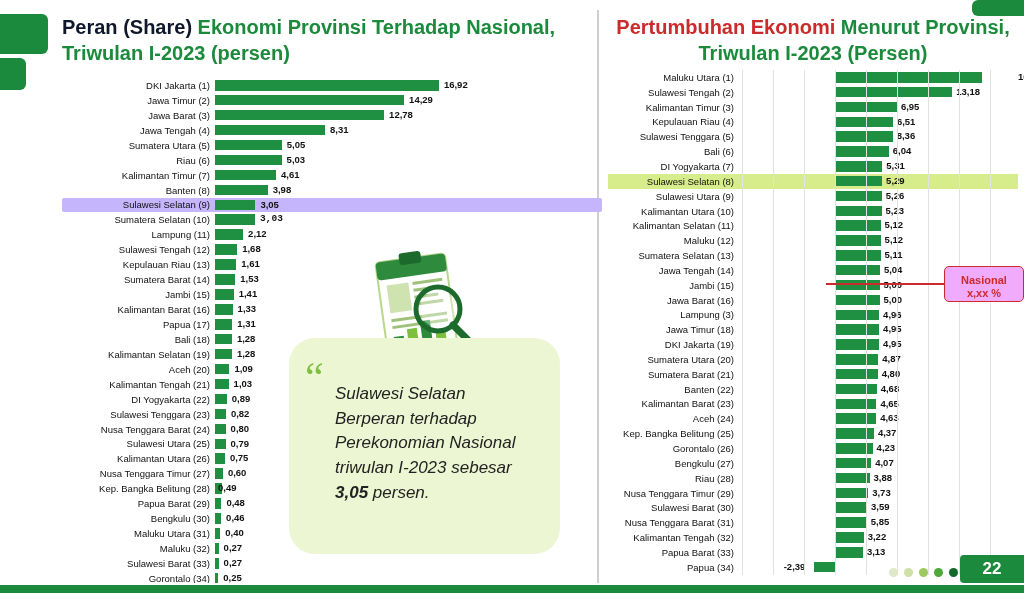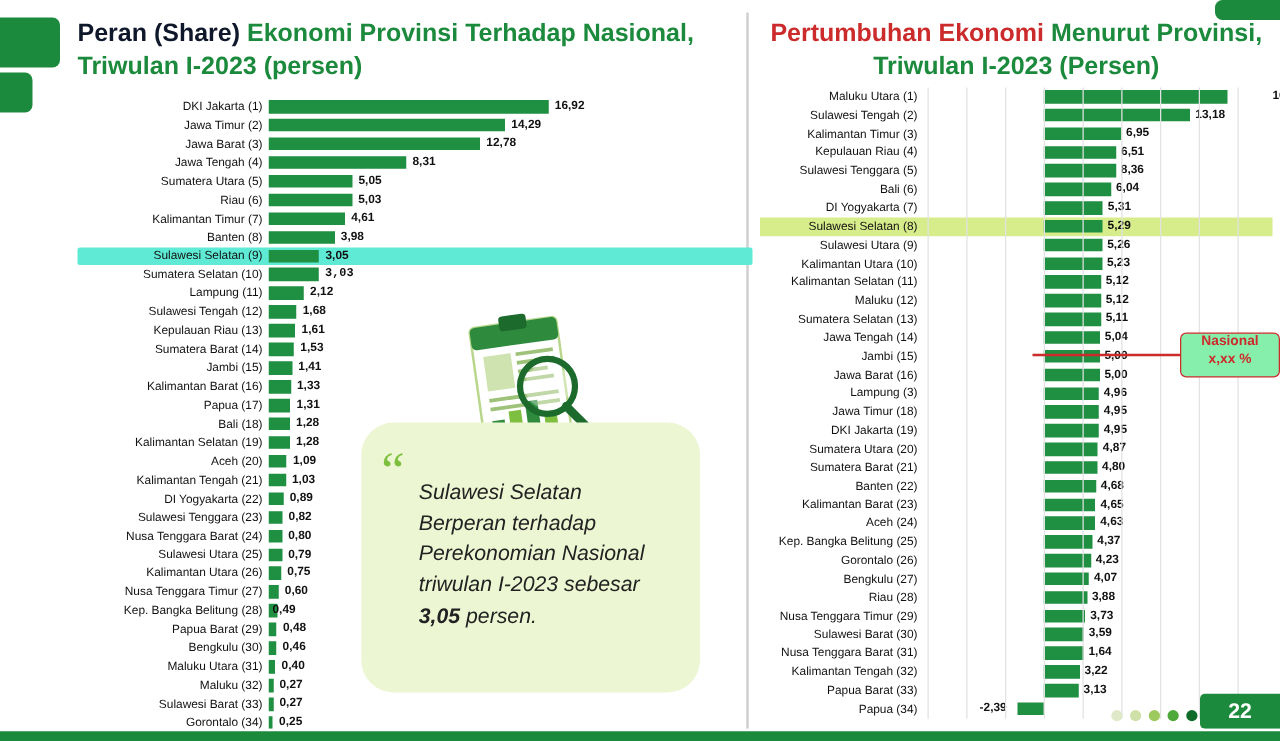--- a/index.html
+++ b/index.html
@@ -48,32 +48,32 @@
   .lbl-right{width:126px;}
 
   .barwrap{position:relative;flex:1 1 auto;height:100%;}
   .bar{position:absolute;left:0;top:2px;height:10.5px;background:#1f8f42;}
   .bar-r{position:absolute;top:2px;height:10.5px;background:#1f8f42;}
   .val{
     position:absolute;top:1px;font-size:9.5px;font-weight:bold;color:#111;white-space:nowrap;
   }
   .val-r{position:absolute;top:1px;font-size:9.5px;font-weight:bold;color:#111;white-space:nowrap;}
 
-  .hl-row{background:#5eead4;border-radius:2px;}
+  .hl-row{background:#c4b5fd;border-radius:2px;}
   .hl-row-r{background:#d7ec8a;}
 
   
   .gridbox{position:absolute;left:134px;top:0;right:0;bottom:0;}
   .gridline{position:absolute;top:0;bottom:0;width:1px;background:#e2e2e2;}
 
   
   .nasional{
     position:absolute;right:0px;top:266px;width:78px;height:34px;
-    border:1.6px solid #cc2b2b;border-radius:5px;background:#86efac;
-    display:flex;flex-direction:column;align-items:center;justify-content:flex-start;
+    border:1.6px solid #cc2b2b;border-radius:5px;background:#f0abfc;
+    display:flex;flex-direction:column;align-items:center;justify-content:flex-end;
     color:#cc2b2b;font-weight:bold;font-size:11px;line-height:1.25;z-index:6;
   }
   .nasional-line{position:absolute;right:78px;top:283px;width:120px;height:1.6px;background:#cc2b2b;z-index:5;}
 
   
   .quote{
     position:absolute;left:289px;top:338px;width:271px;height:216px;
     background:#edf6d2;border-radius:26px;
   }
   .quote-mark{position:absolute;left:16px;top:18px;font-size:42px;color:#7fbf3f;font-family:"Liberation Serif",serif;line-height:1;}
@@ -565,21 +565,21 @@
         <div class="lbl lbl-right">Sulawesi Barat (30)</div>
         <div class="barwrap">
           <div class="bar-r" style="left: 96px; width: 32px;"></div>
           <div class="val-r" style="left: 132px;">3,59</div>
         </div>
       </div>
       <div class="row-r">
         <div class="lbl lbl-right">Nusa Tenggara Barat (31)</div>
         <div class="barwrap">
           <div class="bar-r" style="left: 96px; width: 31.8px;"></div>
-          <div class="val-r" style="left: 131.8px;">1,64</div>
+          <div class="val-r" style="left: 131.8px;">5,85</div>
         </div>
       </div>
       <div class="row-r">
         <div class="lbl lbl-right">Kalimantan Tengah (32)</div>
         <div class="barwrap">
           <div class="bar-r" style="left: 96px; width: 28.7px;"></div>
           <div class="val-r" style="left: 128.7px;">3,22</div>
         </div>
       </div>
       <div class="row-r">

